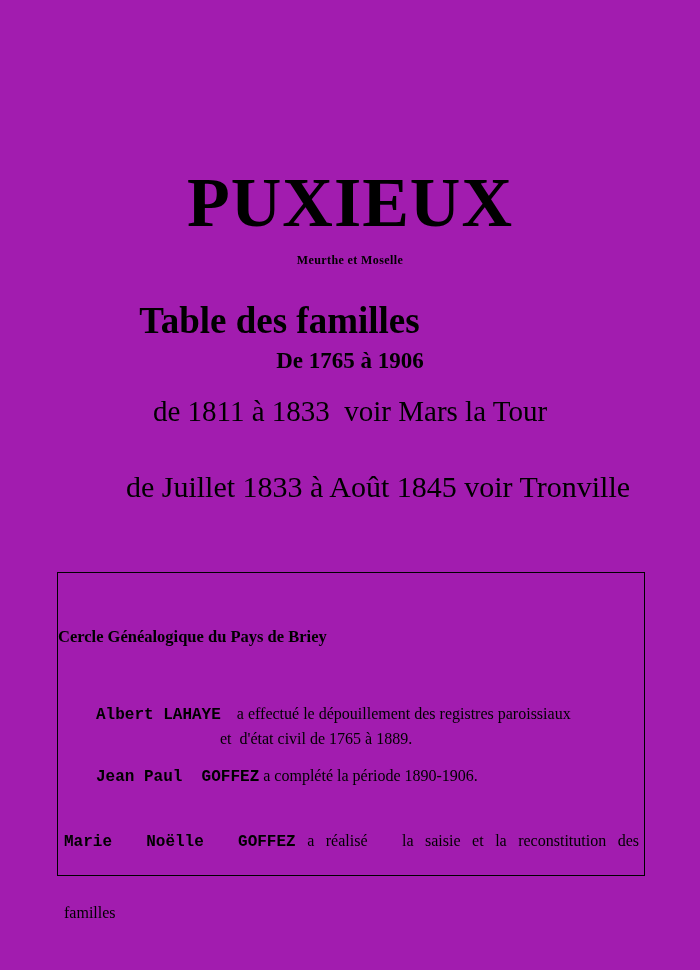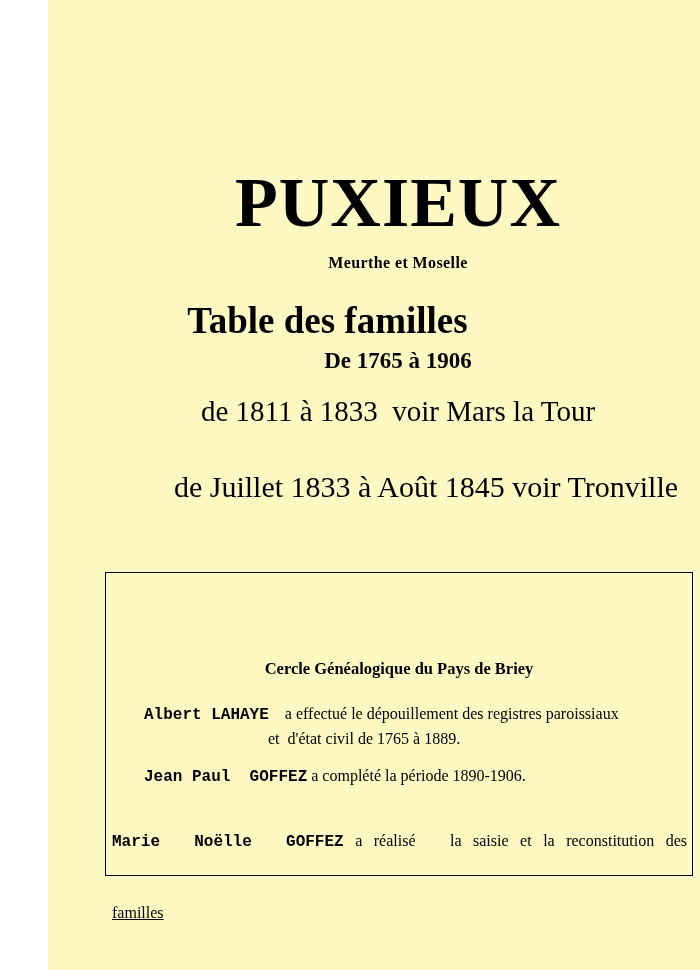--- a/index.html
+++ b/index.html
@@ -12,22 +12,21 @@
     height: 970px;
     position: relative;
     font-family: "Liberation Serif", "DejaVu Serif", serif;
     color: #000000;
     overflow: hidden;
   }
 
   .page {
     position: absolute;
     inset: 0;
-    background: #fef9c3;
-    margin-left: 48px;
+    background: #a21caf;
   }
 
   
   .title-main {
     position: absolute;
     top: 168px;
     left: 0;
     width: 700px;
     text-align: center;
     font-weight: bold;
@@ -36,21 +35,21 @@
     letter-spacing: 1px;
   }
 
   .subtitle-region {
     position: absolute;
     top: 254px;
     left: 0;
     width: 700px;
     text-align: center;
     font-weight: bold;
-    font-size: 16px;
+    font-size: 12px;
     line-height: 1.1;
     letter-spacing: 0.4px;
   }
 
   .title-table {
     position: absolute;
     top: 302px;
     left: 0;
     width: 559px;
     text-align: center;
@@ -101,24 +100,24 @@
     left: 57px;
     top: 572px;
     width: 588px;
     height: 304px;
     border: 1.3px solid #000000;
     box-sizing: border-box;
   }
 
   .org-block {
     position: absolute;
-    top: 40px;
+    top: 8px;
     left: 0;
     width: 100%;
-    text-align: center;
+    text-align: left;
     font-weight: bold;
     font-size: 16.5px;
     line-height: 1.35;
     white-space: pre;
   }
 
   .credit-para {
     position: absolute;
     font-size: 16px;
     line-height: 1.45;
@@ -150,21 +149,20 @@
   }
   .credit-3 .just-line {
     display: block;
     text-align: justify;
     text-align-last: justify;
     white-space: normal;
   }
   .credit-3 .last-line {
     display: block;
     text-align: left;
-    text-decoration: underline;
   }
 
   .nm {
     font-weight: bold;
     white-space: pre;
     font-family: Liberation Mono, monospace;
   }
   .rg {
     font-weight: normal;
     white-space: pre;

